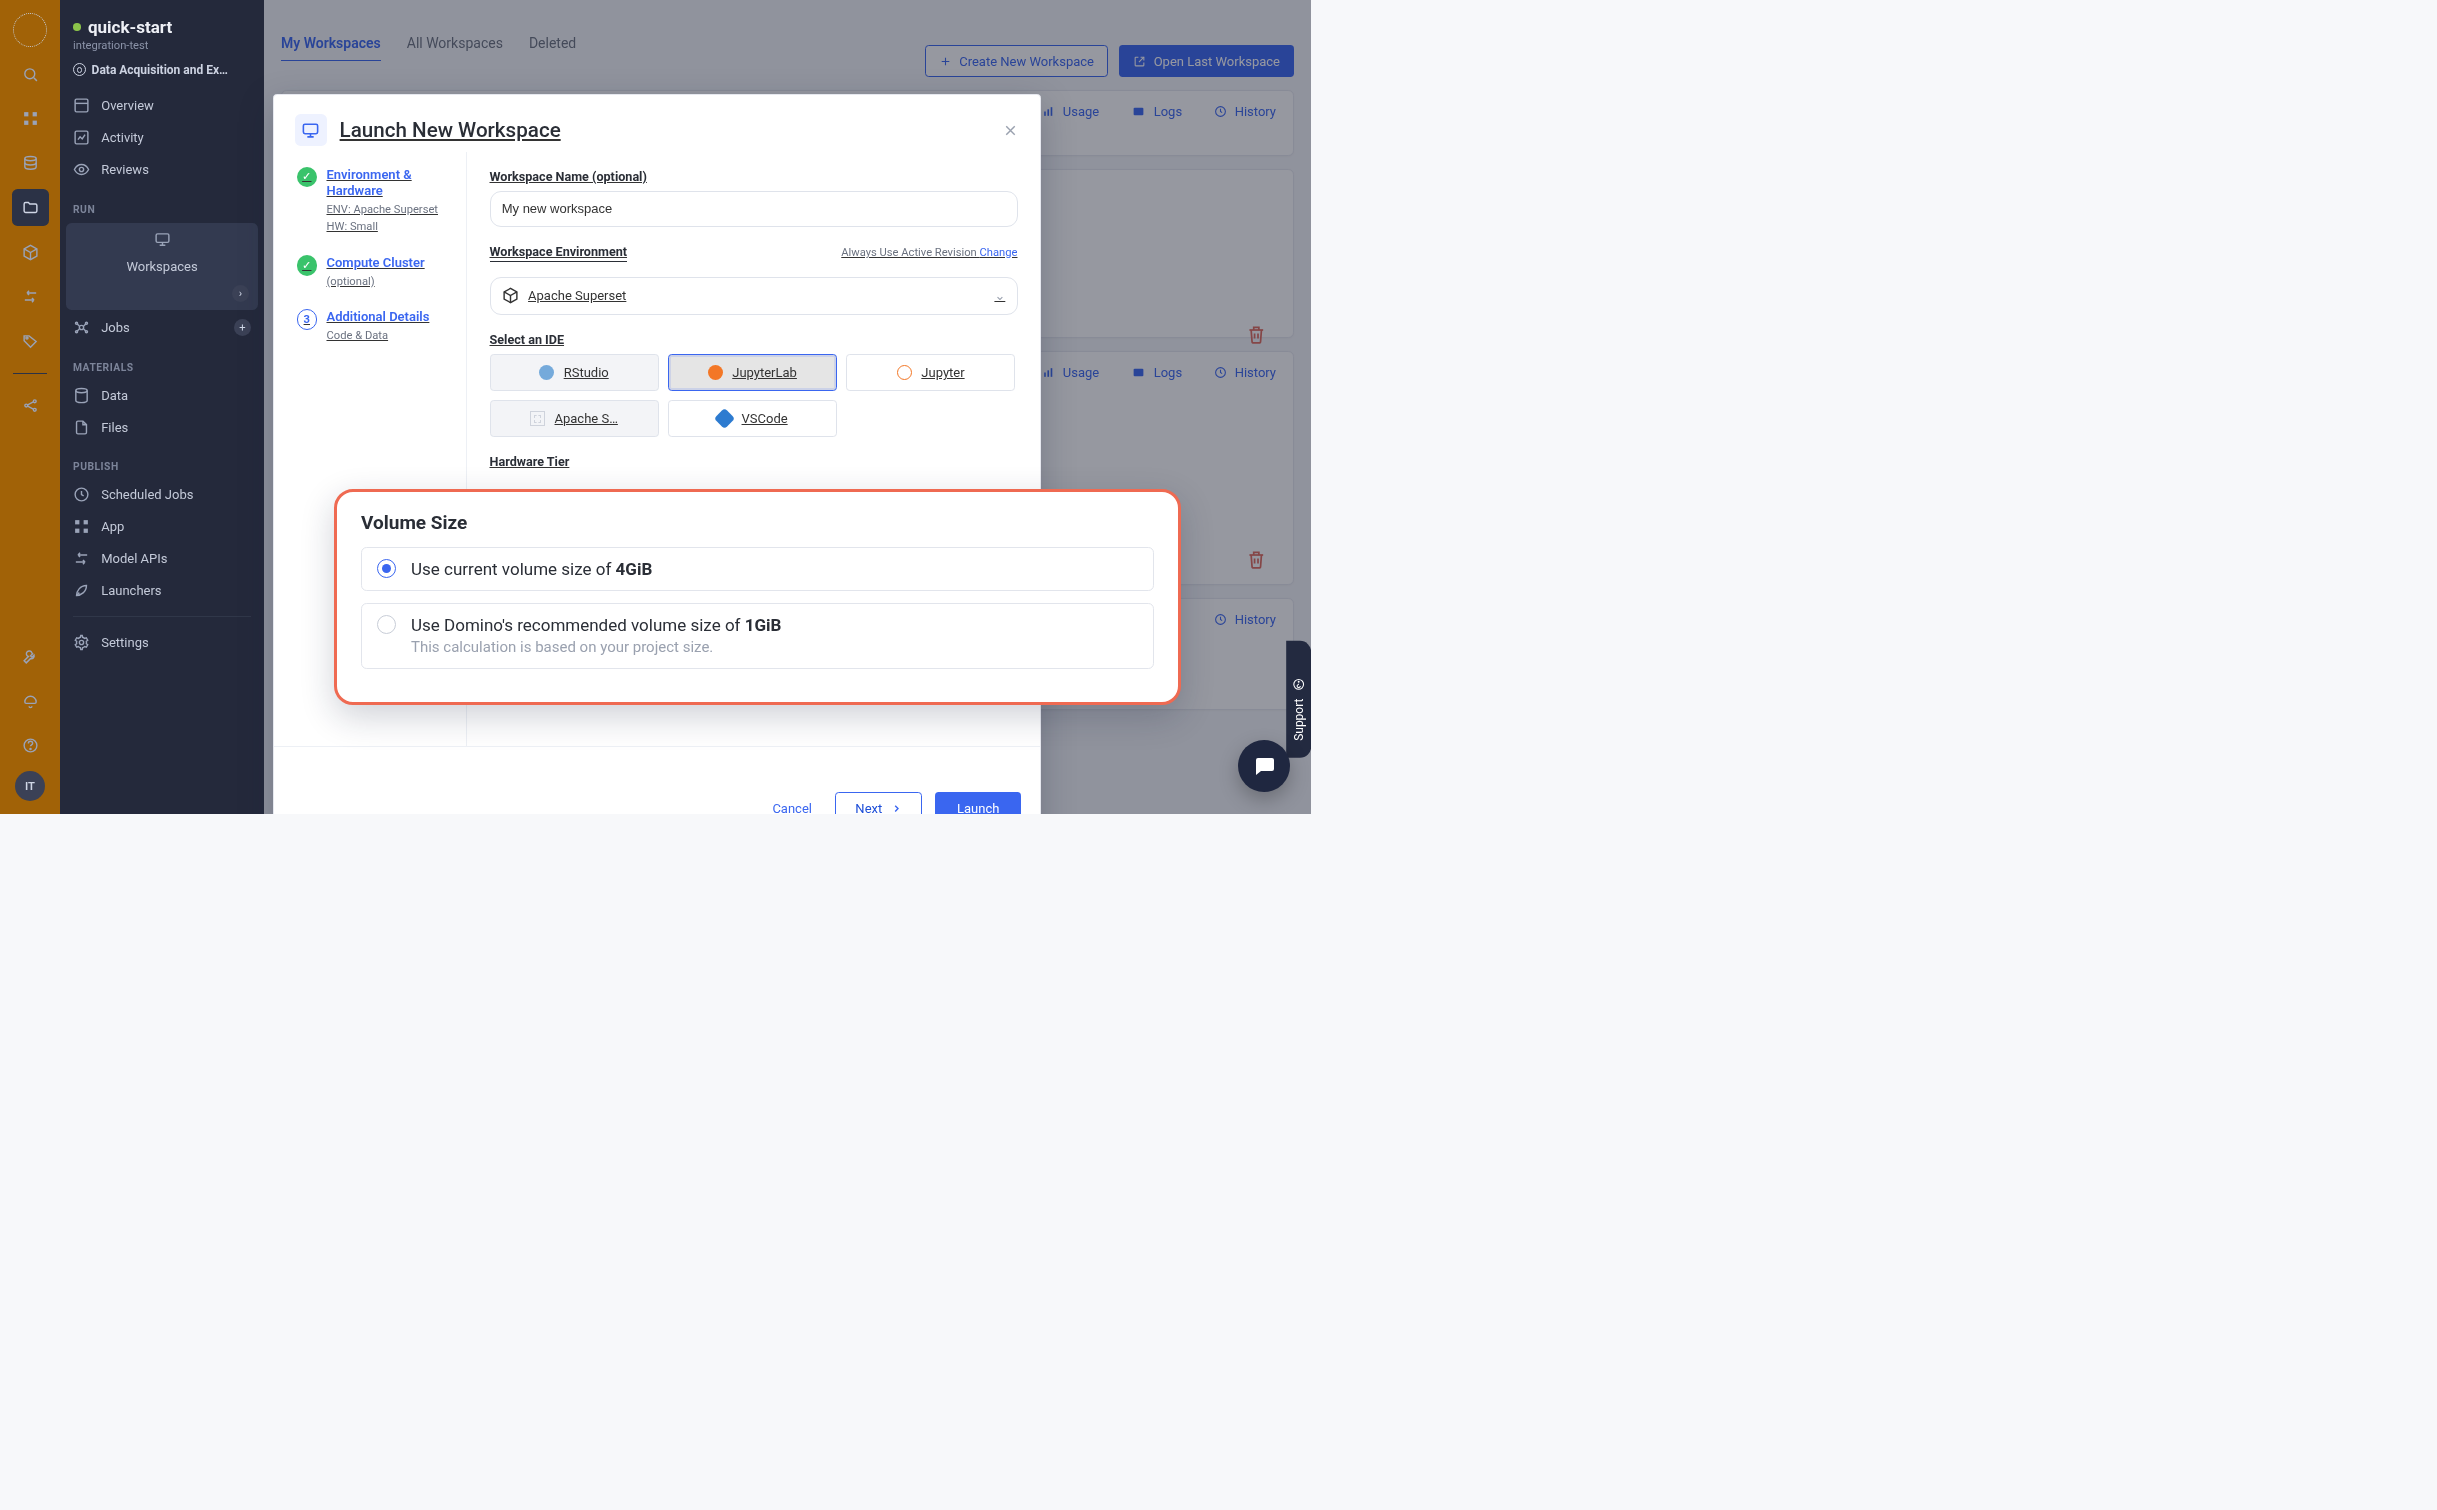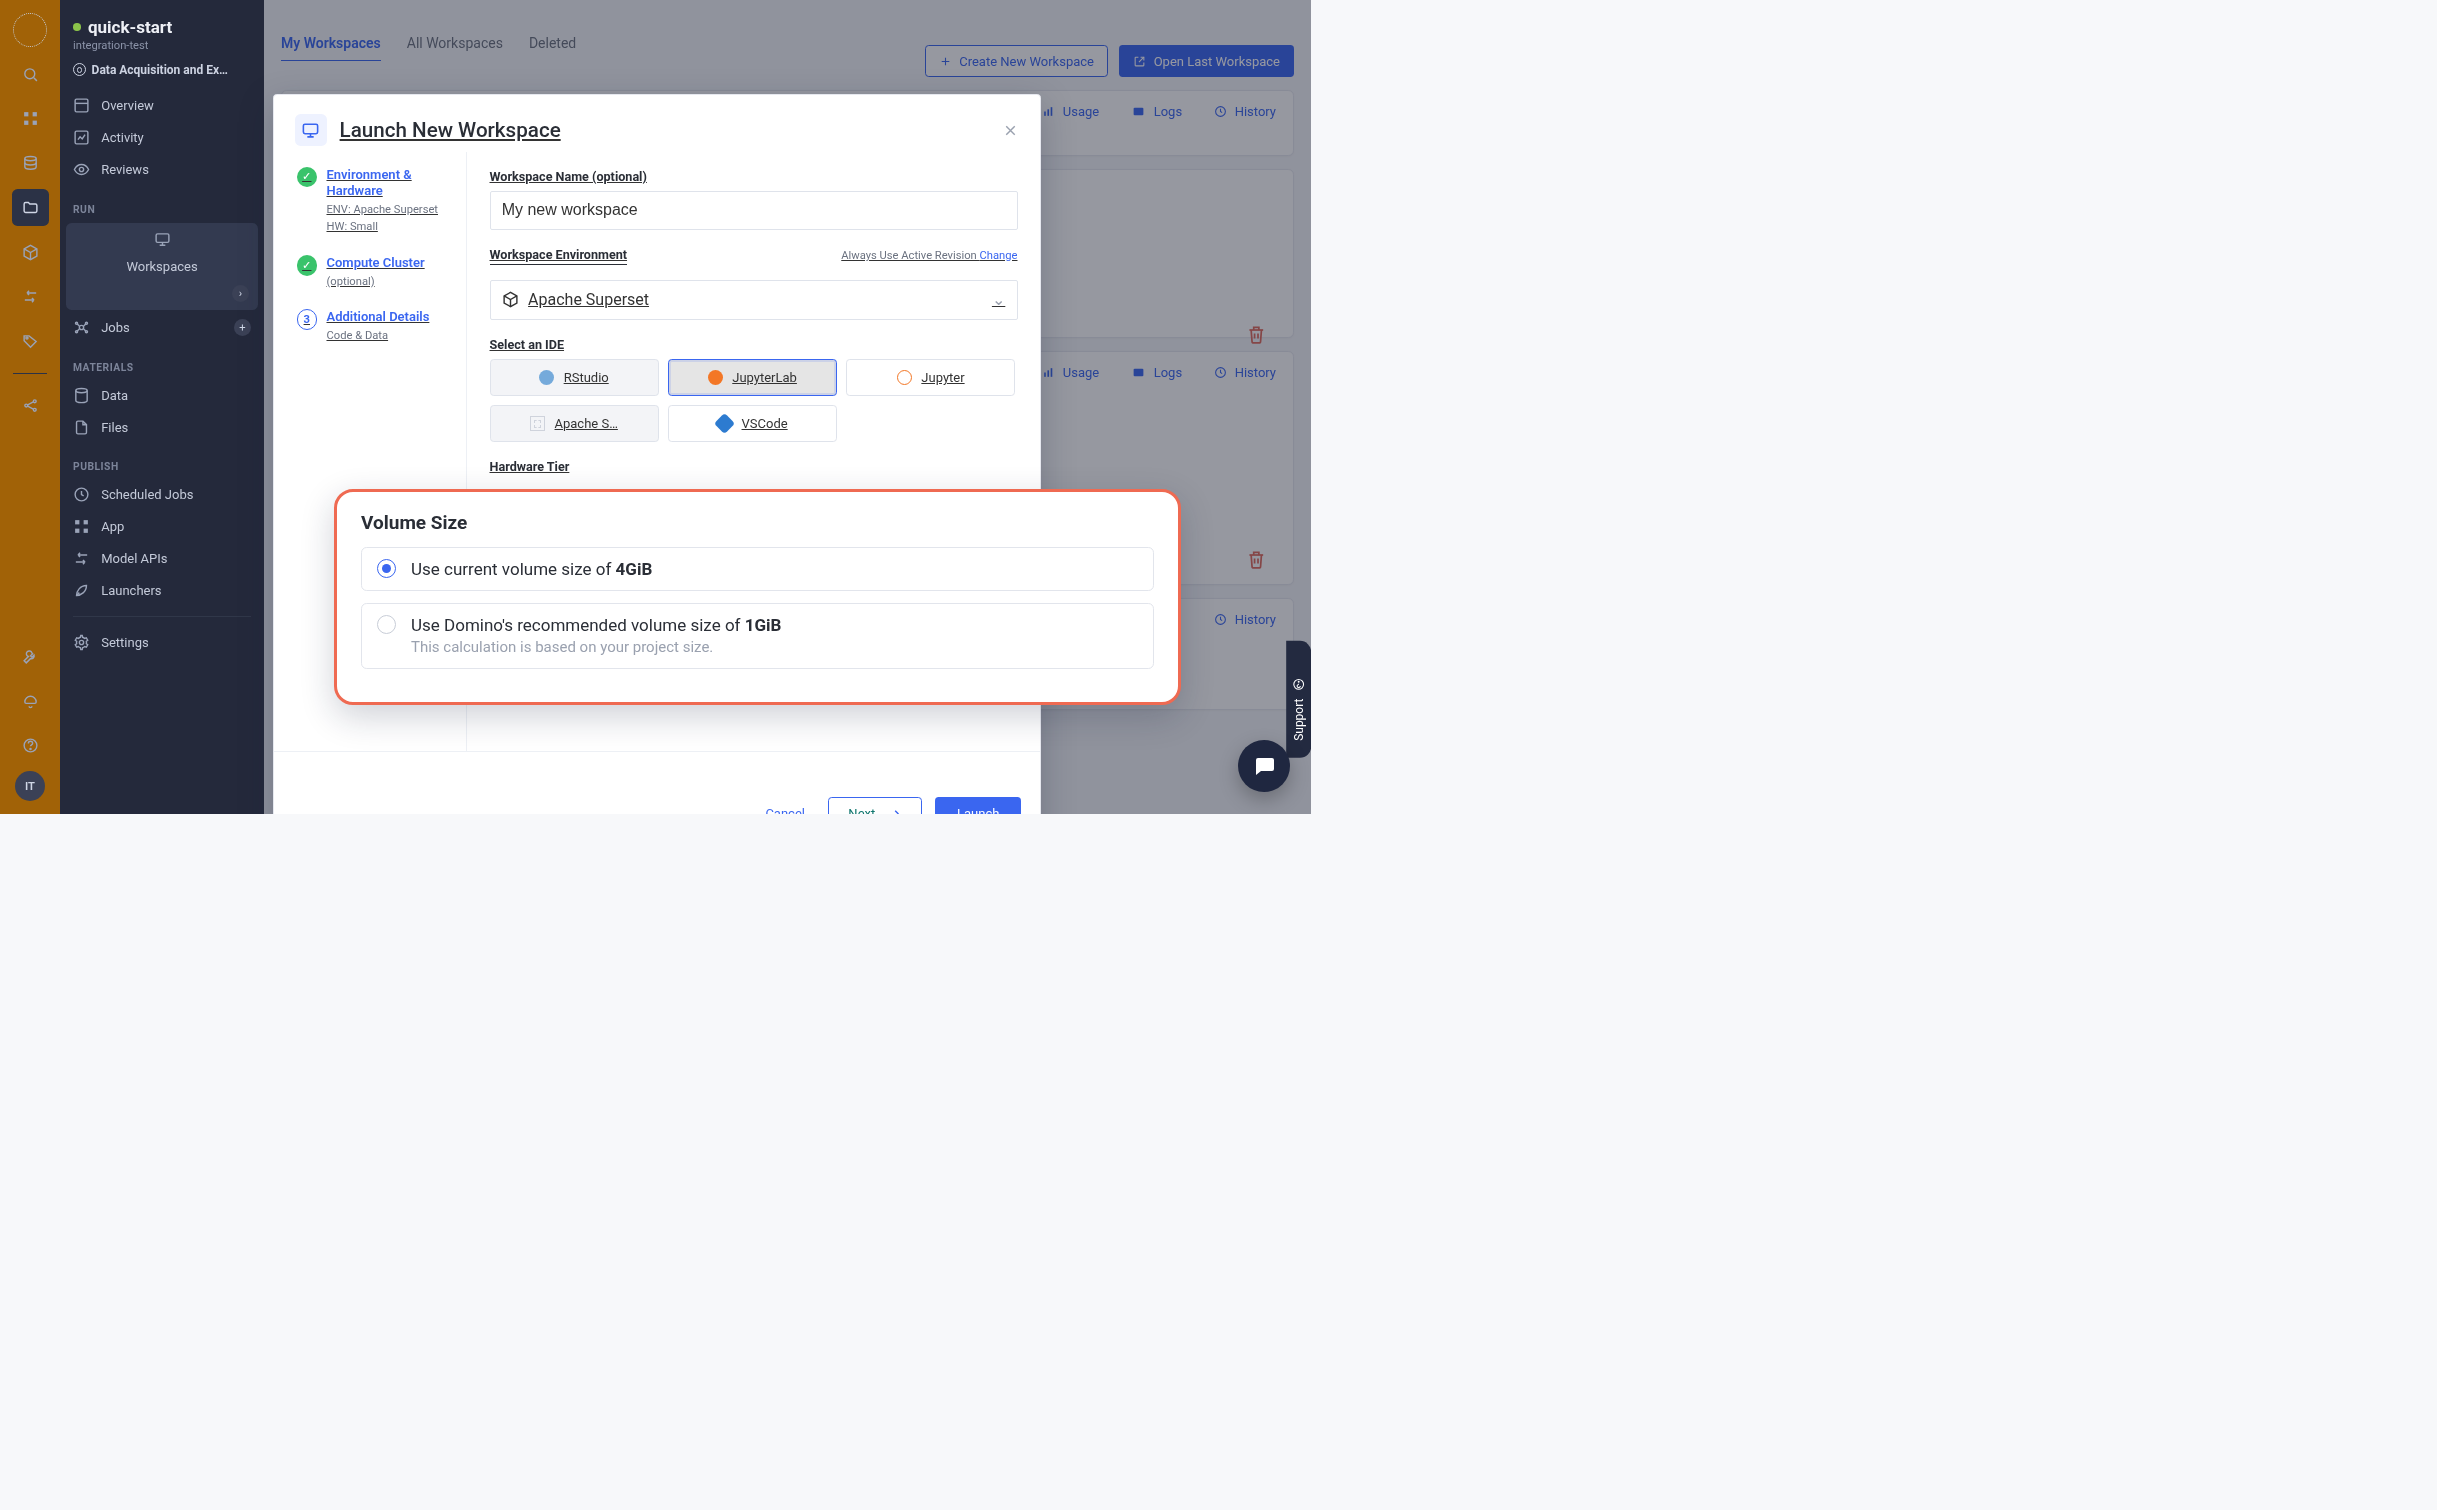--- a/index.html
+++ b/index.html
@@ -162,22 +162,22 @@
     }
     .step .bullet.num { background: #fff; border: 1.9px solid #3a66f0; color:#3a66f0; font-weight:700; }
     .step .title { color: #3a66f0; font-weight: 600; font-size: 13px; line-height: 1.3; }
     .step .sub { color: #6b7280; font-size: 11.2px; line-height: 1.35; margin-top: 1.9px; }
 
     .form-col { flex: 1; padding: 17px 22.5px; }
     .form-label { font-weight: 700; font-size: 12.6px; color: #2a2e36; margin-bottom: 7.5px; display:block; }
     .form-label.underlined { border-bottom: 0.9px solid #2a2e36; display:inline-block; padding-bottom:1.9px; }
     .form-row { margin-bottom: 17px; }
     .input, .select {
-      width: 100%; border: 0.9px solid #dfe3eb; border-radius: 2px;
-      padding: 9.4px 11.2px; font-size: 16px; color: #333; background:#fff;
+      width: 100%; border: 0.9px solid #dfe3eb; border-radius: 11px;
+      padding: 9.4px 11.2px; font-size: 13px; color: #333; background:#fff;
     }
     .select { display:flex; align-items:center; gap:9.4px; }
     .select .chev { margin-left:auto; color:#9aa1af; }
     .env-row { display: flex; align-items: baseline; justify-content: space-between; gap: 14px; }
     .hint { color: #6b7280; font-size: 11.2px; }
     .hint a { color:#3a66f0; text-decoration:none; cursor:pointer; }
 
     .ide-grid { display: flex; flex-wrap: wrap; gap: 9.4px; }
     .ide-tile {
       width: 169px; height: 37px; border: 0.9px solid #dfe3eb; border-radius: 3.7px;
@@ -217,21 +217,21 @@
     .radio-inner { width: 9.4px; height:9.4px; background:#3a66f0; border-radius:50%; }
     .radio-title { font-size: 17px; color:#2a2e36; }
     .radio-sub { font-size: 15px; color:#9aa1af; margin-top:3.7px; }
 
     
     .modal-foot {
       display:flex; justify-content:flex-end; gap: 13px; align-items:center;
       padding: 13px 19px 17px 19px; border-top: 0.9px solid #edf0f5;
     }
     .btn.ghost { background:#fff; color:#3a66f0; border:0.9px solid #fff; padding: 7.5px 9.4px; }
-    .btn.next { background:#fff; color:#0f766e; border:0.9px solid #3a66f0; padding: 7.5px 19px; display:inline-flex; gap:16px; align-items:center; }
+    .btn.next { background:#fff; color:#1d4ed8; border:0.9px solid #3a66f0; padding: 7.5px 19px; display:inline-flex; gap:9px; align-items:center; }
     .btn.launch { background:#3a66f0; color:#fff; padding: 7.5px 20.6px; }
 
     
     .support-tab {
       position: absolute; right: 0; bottom: 56px;
       background: #232a40; color: #fff; border-radius: 11.2px 0 0 11.2px;
       padding: 17px 5.6px 37px 5.6px;
       writing-mode: vertical-rl; transform: rotate(180deg);
       font-size: 12px; display:flex; align-items:center; gap:7.5px;
     }

